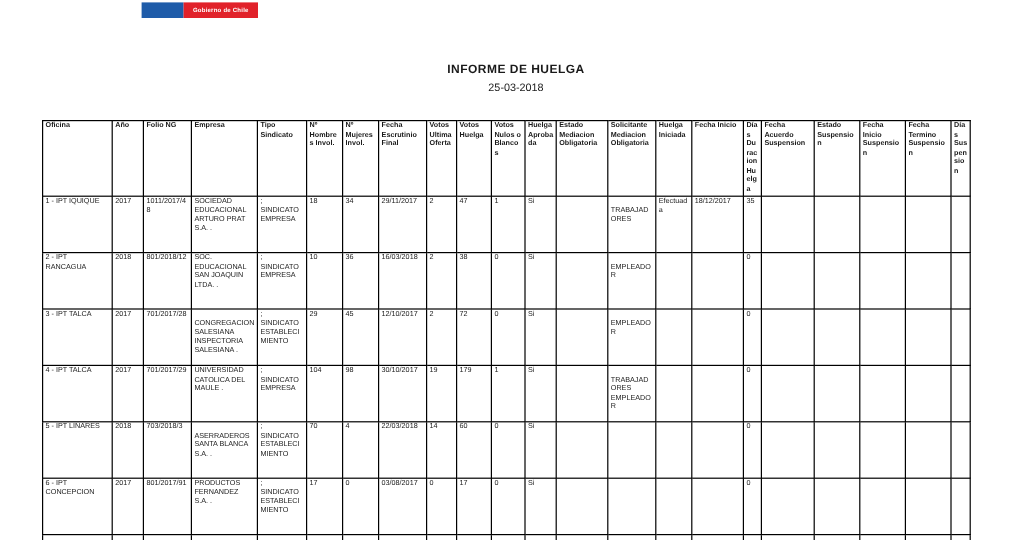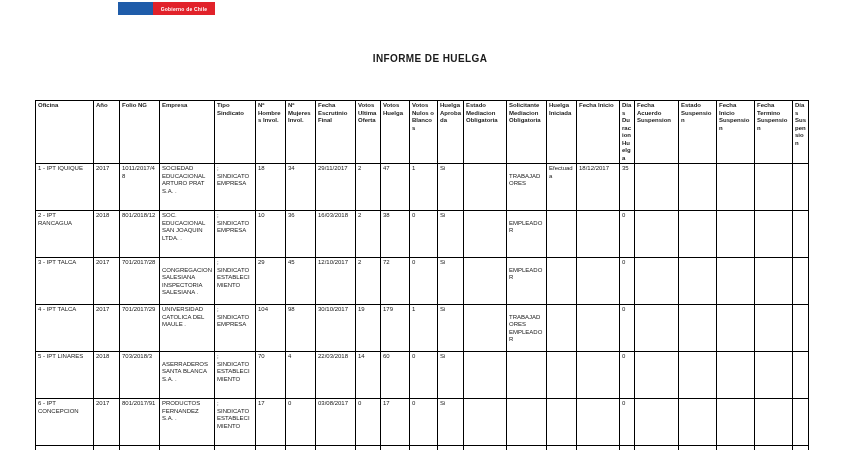--- a/index.html
+++ b/index.html
@@ -35,20 +35,21 @@
 <div class="page">
 
   <div class="logo">
     <div class="logo-blue"></div>
     <div class="logo-red">
       <span>Gobierno de Chile</span>
     </div>
   </div>
 
   <div class="title">INFORME DE HUELGA</div>
+  <div class="date">25-03-2018</div>
 
   <table>
     <colgroup>
         <col style="width: 58px;">
         <col style="width: 26px;">
         <col style="width: 40px;">
         <col style="width: 55px;">
         <col style="width: 41px;">
         <col style="width: 30px;">
         <col style="width: 30px;">

